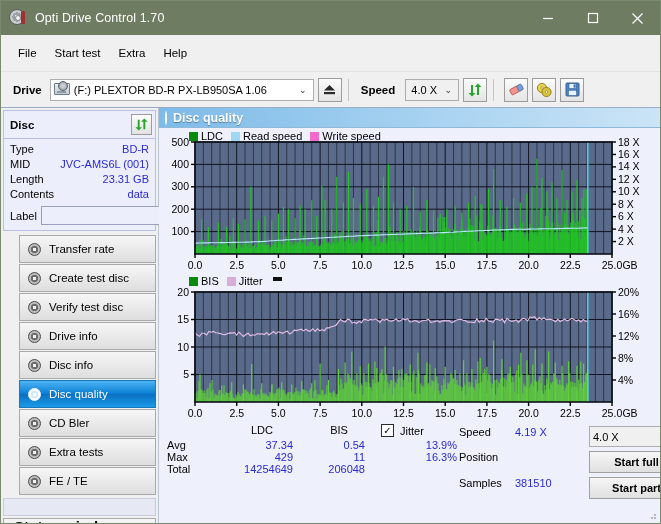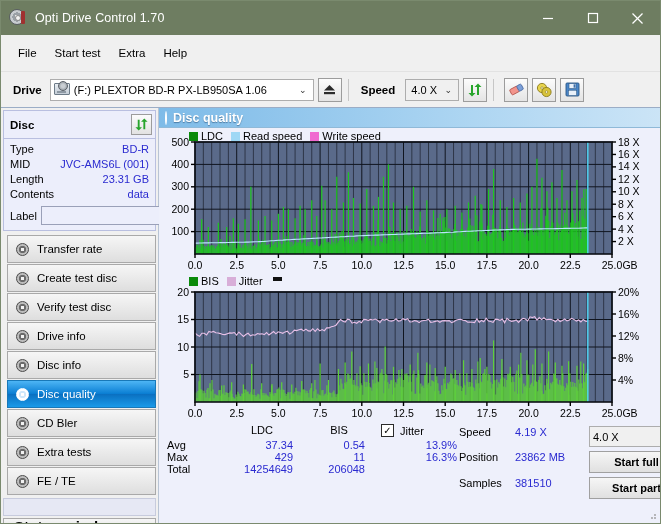--- a/index.html
+++ b/index.html
@@ -177,21 +177,21 @@
   }
   .cd-yellow {
     width:14px;height:14px;border-radius:50%;
     background: radial-gradient(circle at 50% 50%, #fff 0 18%, #c9c05a 19% 44%, #eee88c 45% 80%, #a79c3e 81% 100%);
     border:1px solid #8d8535;
   }
 
   .navlist { margin-top: 4px; display:flex; flex-direction:column; }
   .nav-item {
     height: 28px;
-    margin: 0 2px 1px 6px;
+    margin: 0 2px 1px 18px;
     background: linear-gradient(#f6f6f6, #dedede);
     border: 1px solid #a9a9a9;
     display: flex; align-items: center;
     padding-left: 8px;
     font-size: 11.5px;
     color: #000;
   }
   .nav-item.active {
     background: linear-gradient(#4db5f5, #0b7fd4 48%, #0a6fc0 50%, #1a9ae8);
     border: 1px solid #1878b8;
@@ -1672,21 +1672,20 @@
 
         <div id="stats-right">
           <div class="k" style="grid-column:1;grid-row:1;">Speed</div>
           <div class="v" style="grid-column:2;grid-row:1;">4.19 X</div>
           <div class="sel-speed">
             <span>4.0 X</span>
 
           </div>
 
           <div class="k" style="grid-column:1;grid-row:2;">Position</div>
-          <div class="v" style="grid-column:2;grid-row:2;">23862 MB</div>
           <div class="act-btn" style="grid-column:3;grid-row:2;">Start full</div>
 
           <div class="k" style="grid-column:1;grid-row:3;">Samples</div>
           <div class="v" style="grid-column:2;grid-row:3;">381510</div>
           <div class="act-btn" style="grid-column:3;grid-row:3;">Start part</div>
         </div>
       </div>
     </div>
   </div>
 

